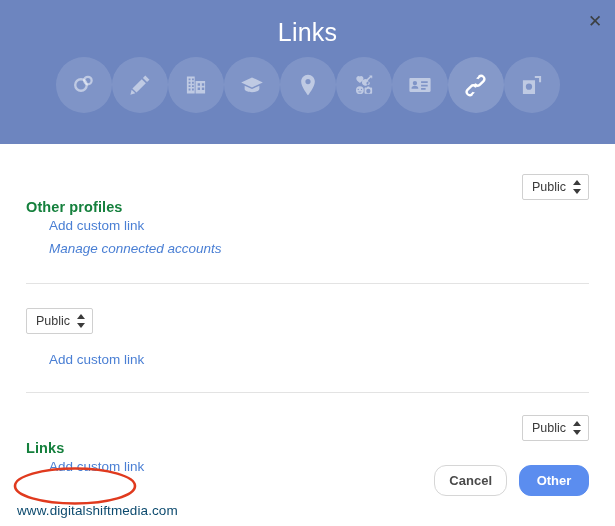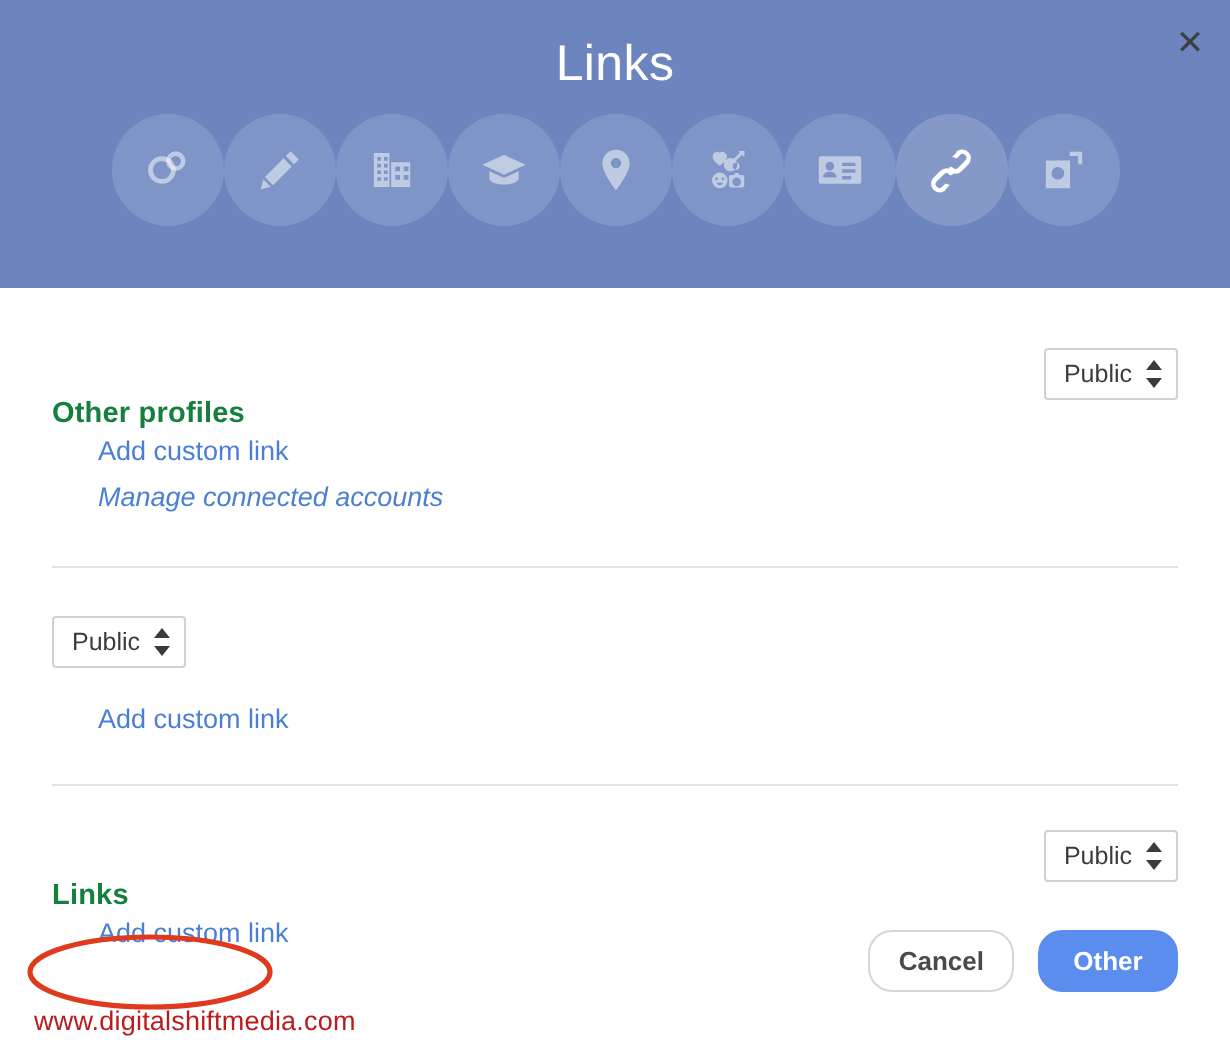--- a/index.html
+++ b/index.html
@@ -179,21 +179,21 @@
     color: #ffffff;
     min-width: 70px;
   }
 
   
   #watermark {
     position: absolute;
     left: 17px;
     bottom: 8px;
     font-size: 13.5px;
-    color: #b91c1c;
+    color: #0c4a6e;
     letter-spacing: .1px;
   }
 
   
   #annotation-ellipse {
     position: absolute;
     left: 12px;
     top: 322px;
     width: 126px;
     height: 40px;

